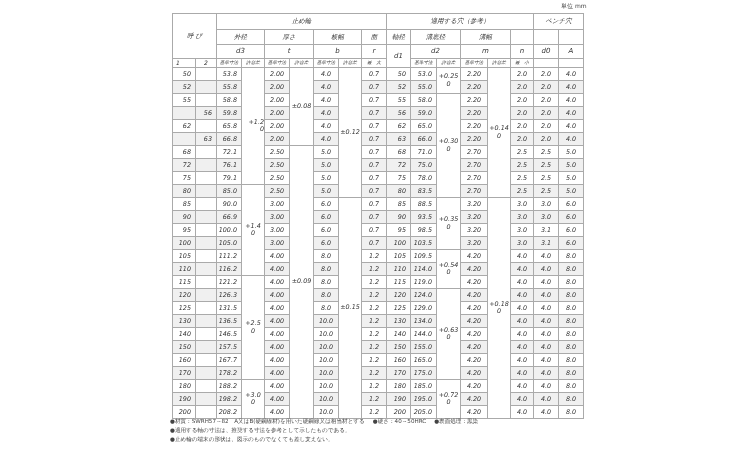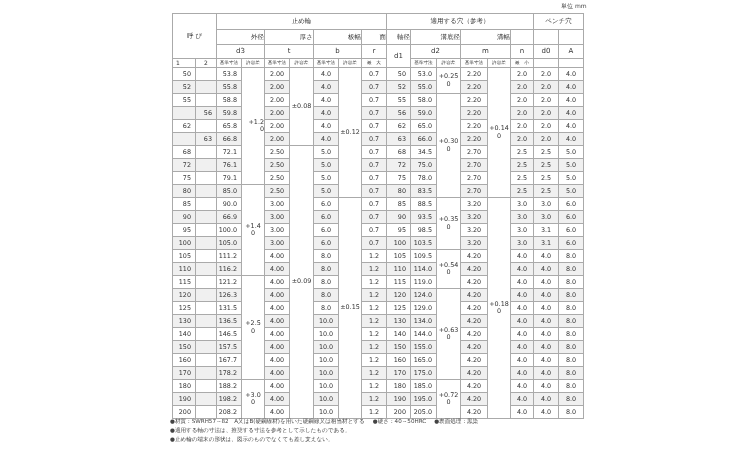--- a/index.html
+++ b/index.html
@@ -3,23 +3,23 @@
 <meta charset="utf-8">
 <style>
   html, body { margin: 0; padding: 0; background: #ffffff; }
   body { width: 750px; height: 450px; position: relative; overflow: hidden;
          font-family: "DejaVu Sans", sans-serif; color: #333; }
   .unit { position: absolute; left: 561px; top: 2px; font-size: 6px; color: #444; }
   table.spec { position: absolute; left: 172px; top: 13px; border-collapse: collapse;
                table-layout: fixed; font-size: 6.6px; }
   table.spec td { border: 0.6px solid #aaa; padding: 0; text-align: center;
                   vertical-align: middle; line-height: 1; white-space: nowrap; overflow: hidden; }
-  table.spec { border: 1.4px solid #666; }
+  table.spec { border: 1.4px solid #666; font-style: italic; }
   tr.h1 td { height: 15px; font-size: 6.5px; }
-  tr.h2 td { height: 14px; font-size: 6.5px; text-align: right; }
+  tr.h2 td { height: 14px; font-size: 6.5px; }
   tr.h3 td { height: 13px; font-size: 7px; }
   tr.h4 td { height: 8px; font-size: 4.6px; }
   tr.d td { height: 12px; font-size: 6.4px; }
   tr.d.alt td.s { background: #f0f0f0; }
   td.tol { background: #fff !important; font-size: 6.2px; line-height: 1.15 !important; }
   td.num-r { text-align: right !important; padding-right: 4px !important; }
   .notes { position: absolute; left: 170px; top: 417px; font-size: 5.6px; color: #444; line-height: 9px; }
   .notes span.gap { display: inline-block; width: 8px; }
 </style>
 </head>
@@ -194,21 +194,21 @@
       </tr>
       <tr class="d">
         <td class="s num-r">68</td>
         <td class="s num-r"></td>
         <td class="s num-r">72.1</td>
         <td class="s">2.50</td>
         <td class="tol" rowspan="21" style="white-space: pre;">±0.09</td>
         <td class="s">5.0</td>
         <td class="s">0.7</td>
         <td class="s num-r">68</td>
-        <td class="s num-r">34.5</td>
+        <td class="s num-r">71.0</td>
         <td class="s">2.70</td>
         <td class="s">2.5</td>
         <td class="s">2.5</td>
         <td class="s">5.0</td>
       </tr>
       <tr class="d alt">
         <td class="s num-r">72</td>
         <td class="s num-r"></td>
         <td class="s num-r">76.1</td>
         <td class="s">2.50</td>

